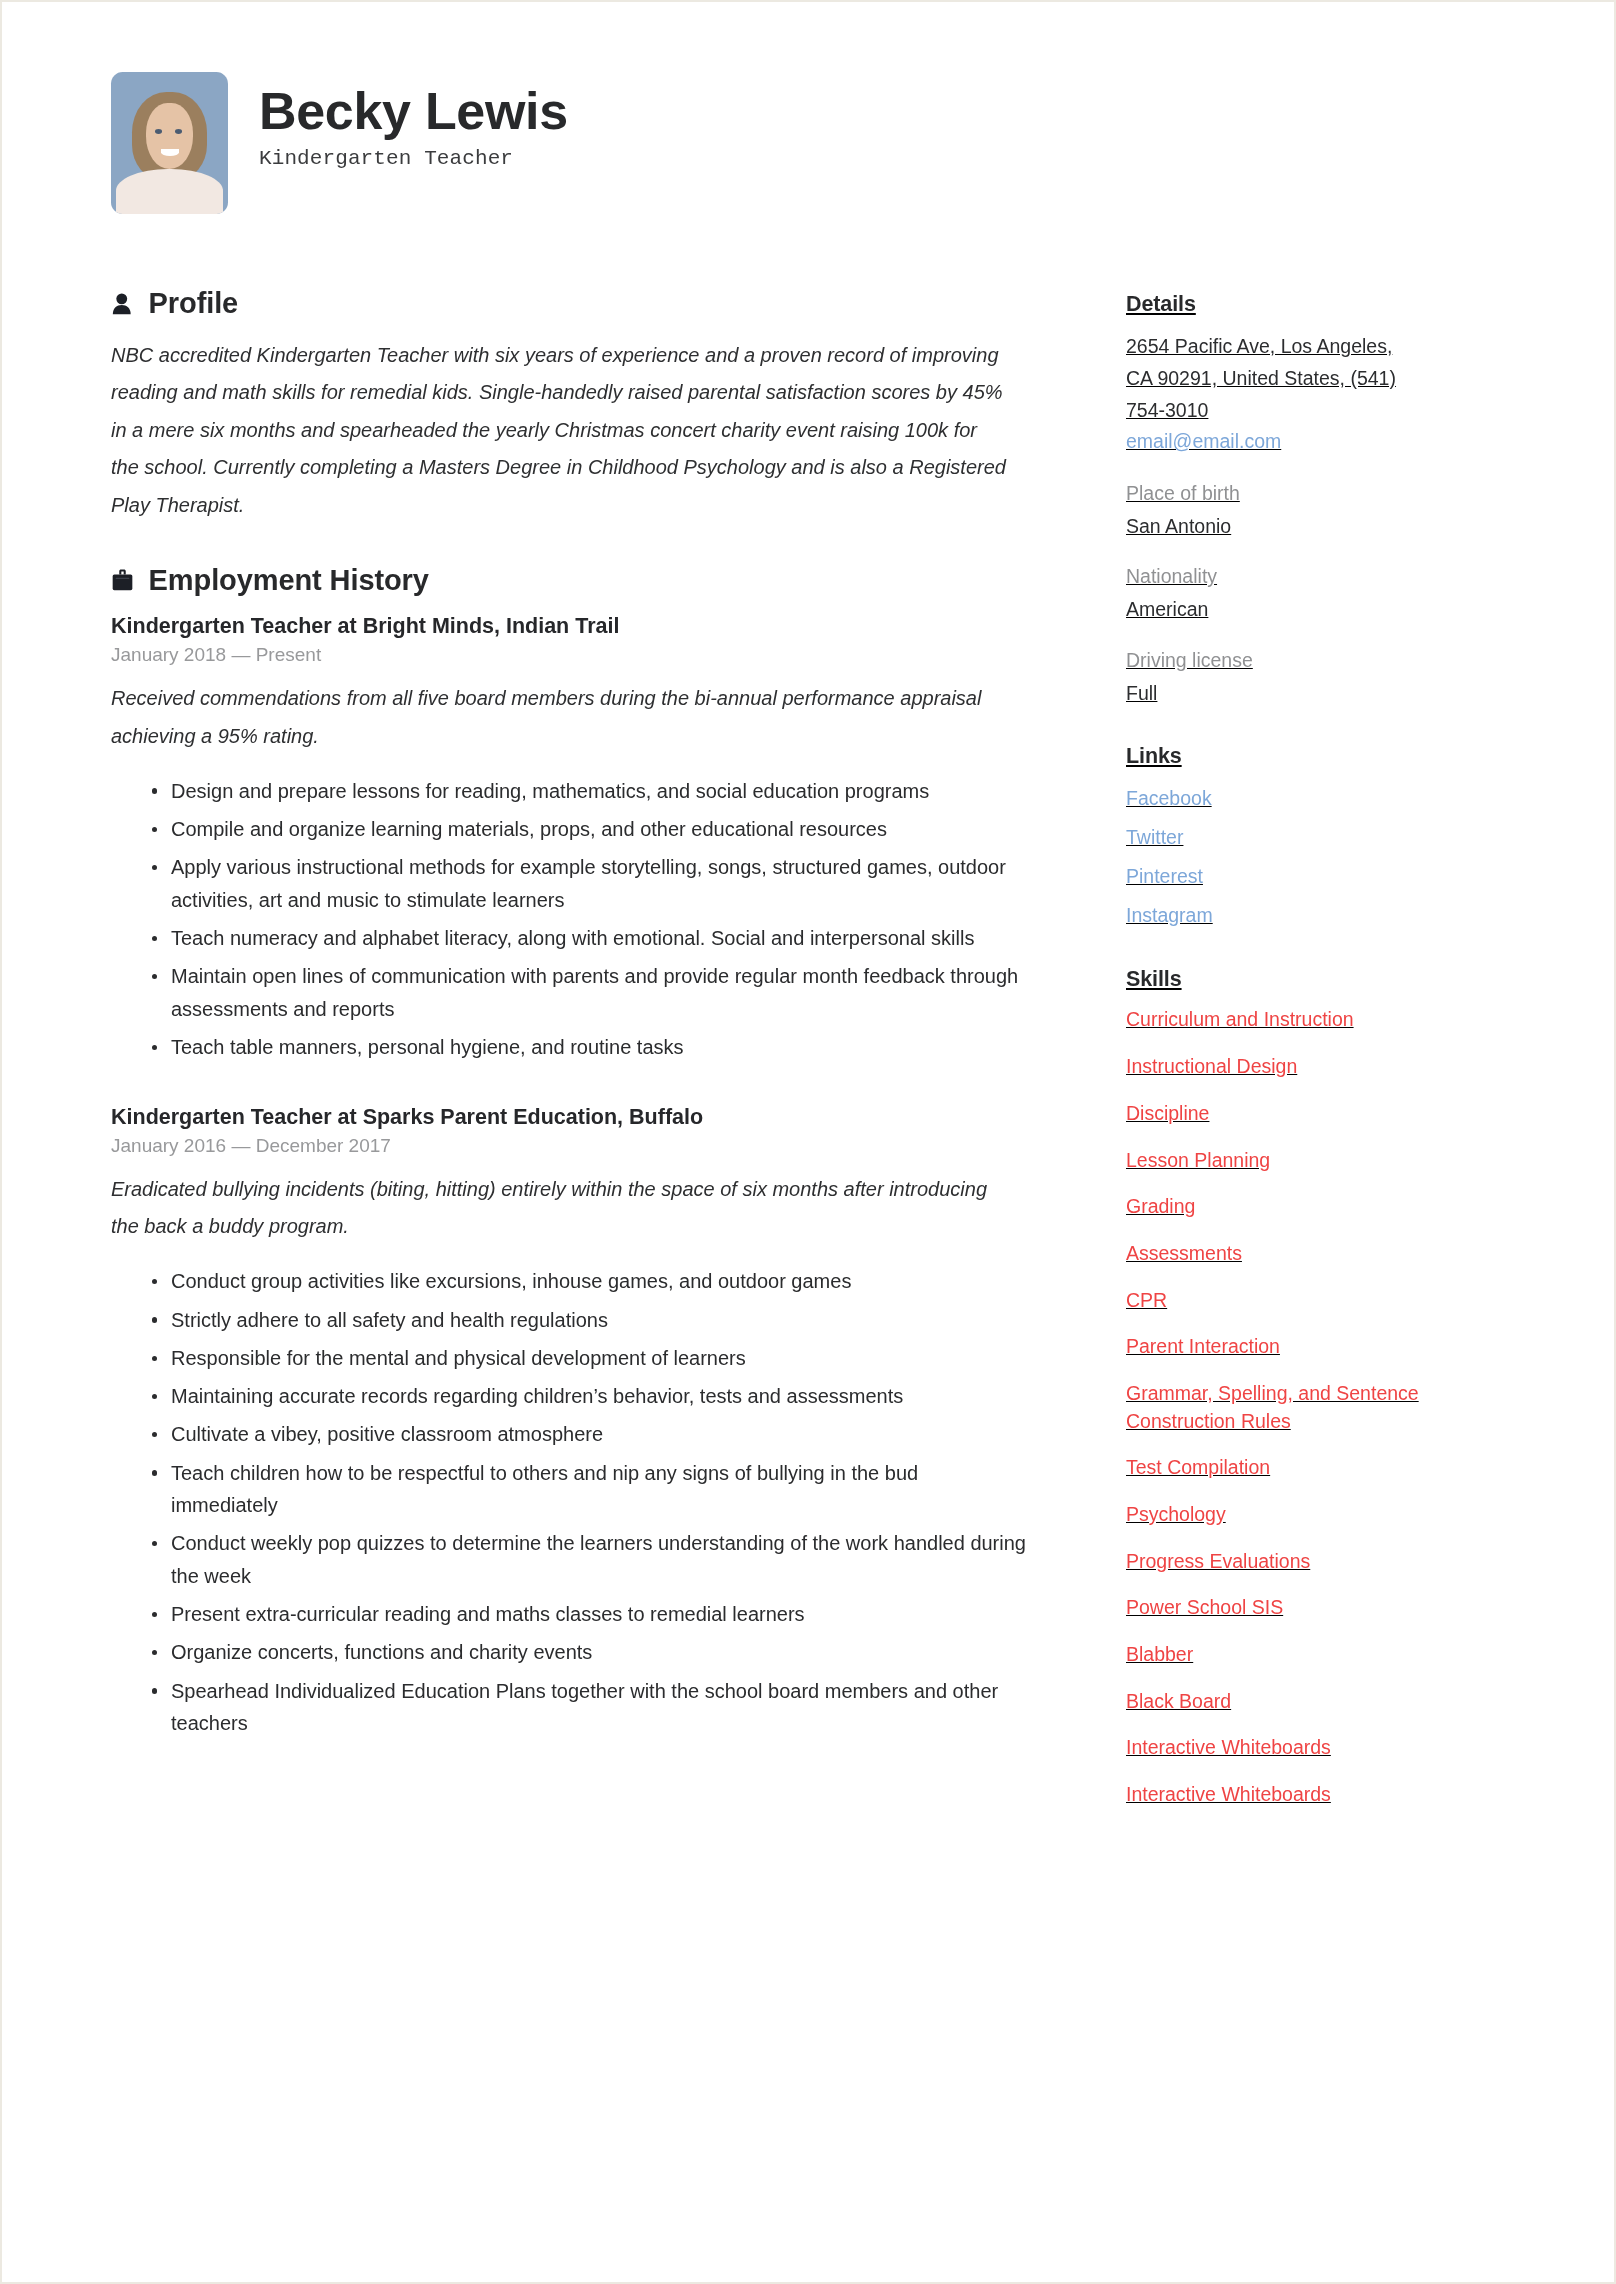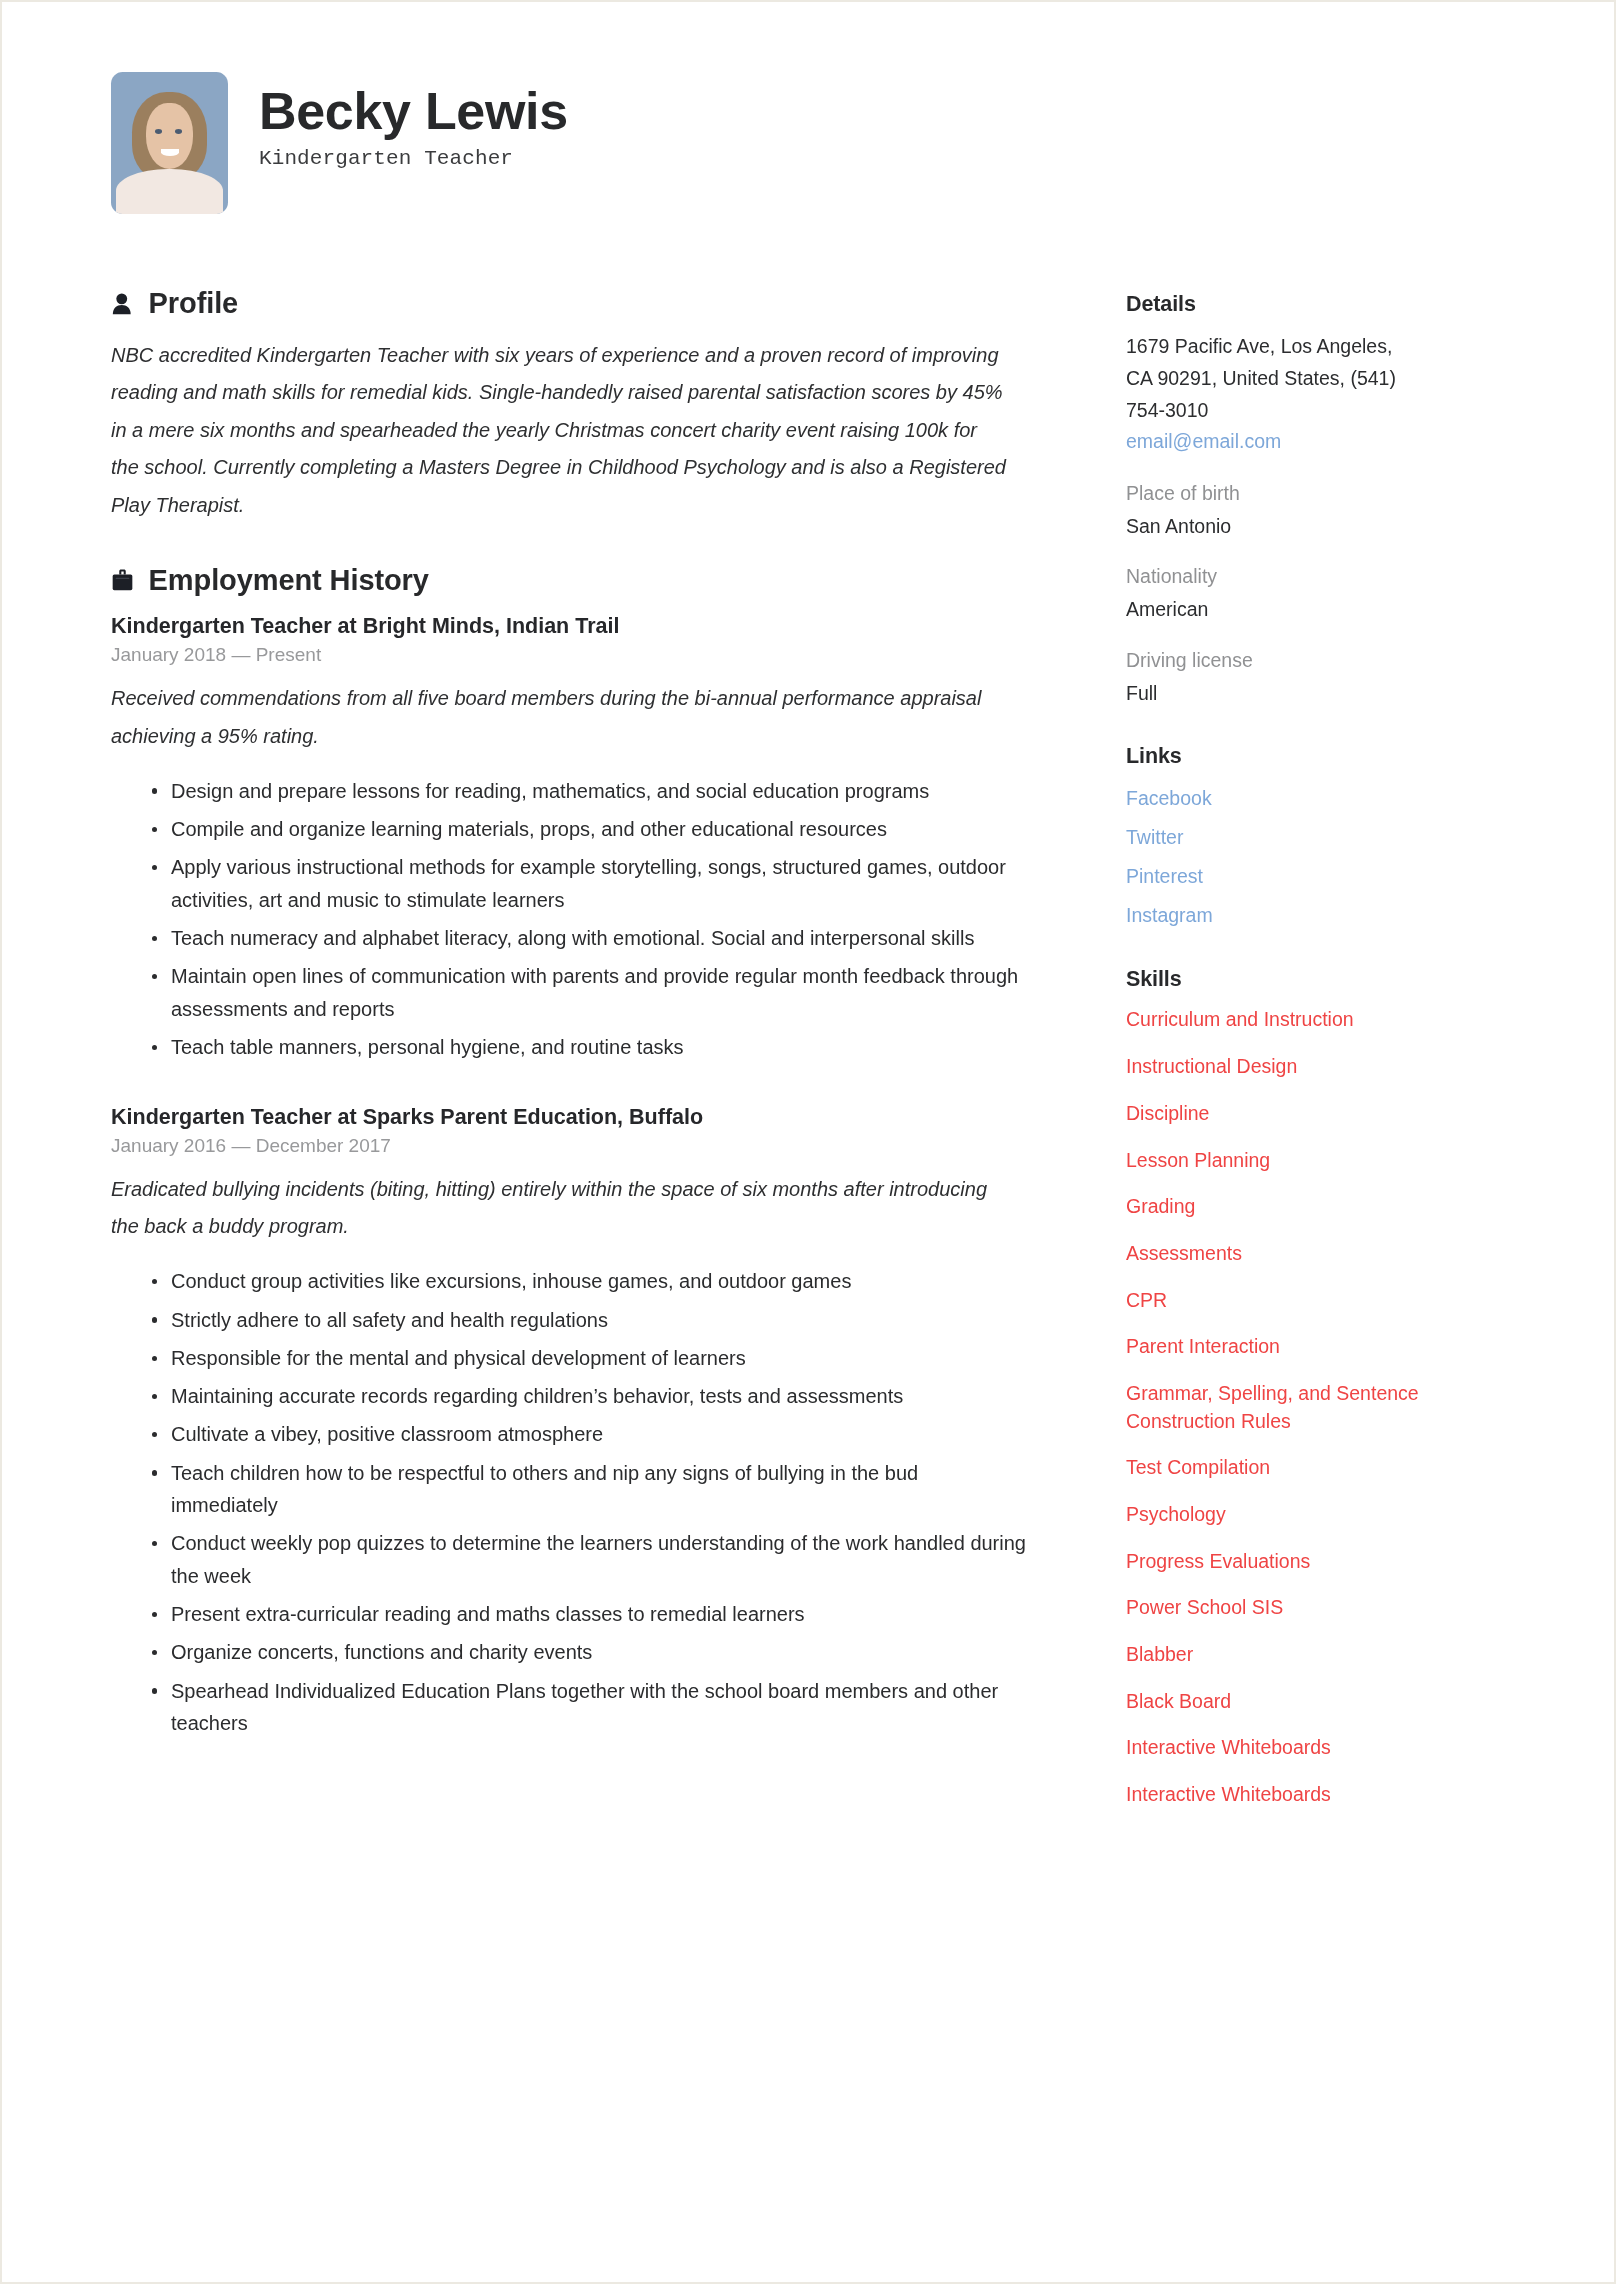--- a/index.html
+++ b/index.html
@@ -186,21 +186,21 @@
     left: 2.6px;
     top: 13.7px;
     width: 5.2px; height: 5.2px;
     border-radius: 50%;
     background: #2b2c2e;
   }
 
   .job-gap { height: 27px; }
 
   
-  .side-block { margin-bottom: 36px; }
+  .side-block { margin-bottom: 36px; text-decoration: underline; }
 
   .side-title {
     font-size: 21.5px;
     font-weight: 700;
     color: #28292b;
     margin-bottom: 14.3px;
     letter-spacing: -0.1px;
   }
 
   .side-text {
@@ -332,21 +332,21 @@
         </div>
 
       </div>
 
       <div class="gap-col"></div>
 
       <div class="side-col">
 
         <div class="side-block">
           <div class="side-title">Details</div>
-          <div class="side-text">1679 Pacific Ave, Los Angeles,</div>
+          <div class="side-text">2654 Pacific Ave, Los Angeles,</div>
           <div class="side-text">CA 90291, United States, (541)</div>
           <div class="side-text">754-3010</div>
           <a class="side-link">email@email.com</a>
 
           <div class="field">
             <div class="field-label">Place of birth</div>
             <div class="field-value">San Antonio</div>
           </div>
           <div class="field">
             <div class="field-label">Nationality</div>

